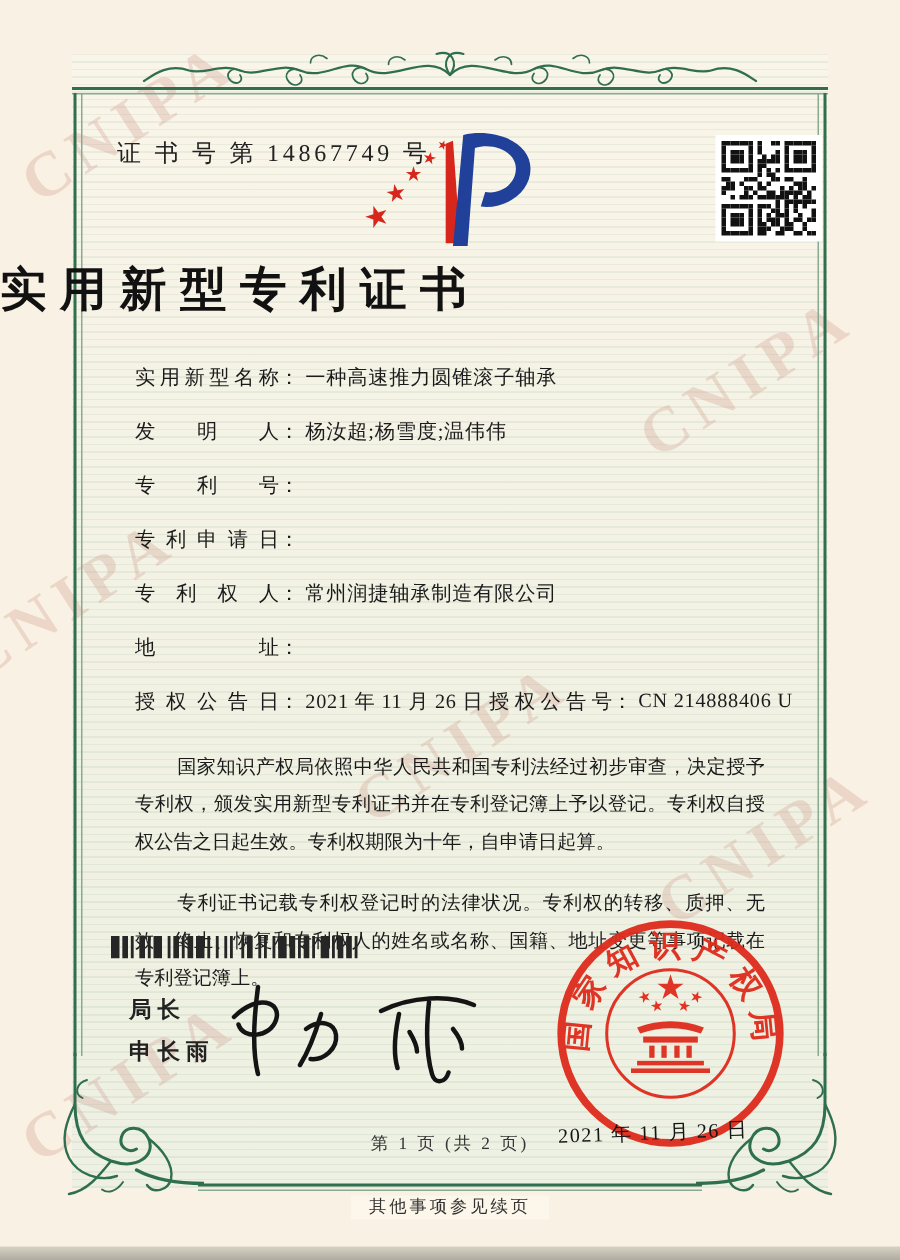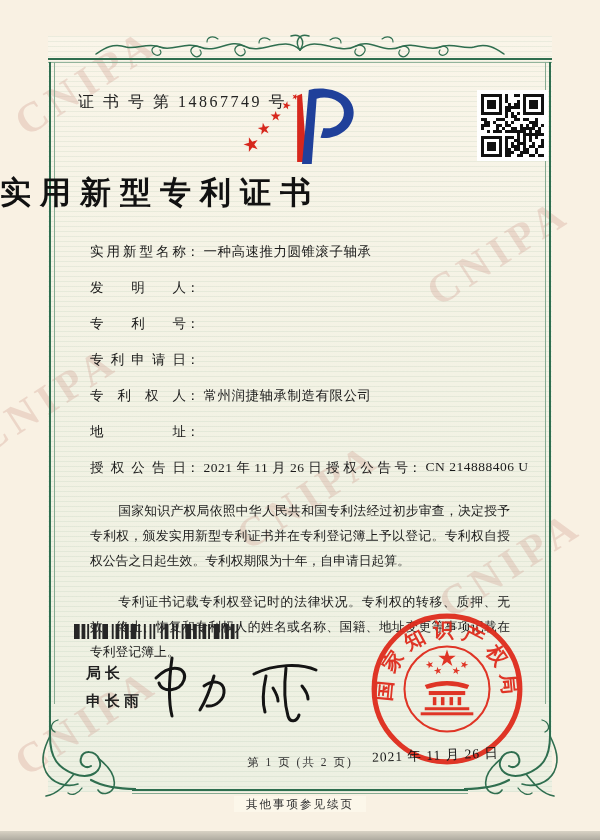--- a/index.html
+++ b/index.html
@@ -393,20 +393,21 @@
 
   <div class="fields">
     <div class="frow">
       <div class="flabel">实用新型名称</div>
         <span class="fcolon">：</span>
       <div class="fvalue">一种高速推力圆锥滚子轴承</div>
     </div>
     <div class="frow">
       <div class="flabel">发明人</div>
         <span class="fcolon">：</span>
+      <div class="fvalue">杨汝超;杨雪度;温伟伟</div>
     </div>
     <div class="frow">
       <div class="flabel">专利号</div>
         <span class="fcolon">：</span>
     </div>
     <div class="frow">
       <div class="flabel">专利申请日</div>
         <span class="fcolon">：</span>
     </div>
     <div class="frow">

